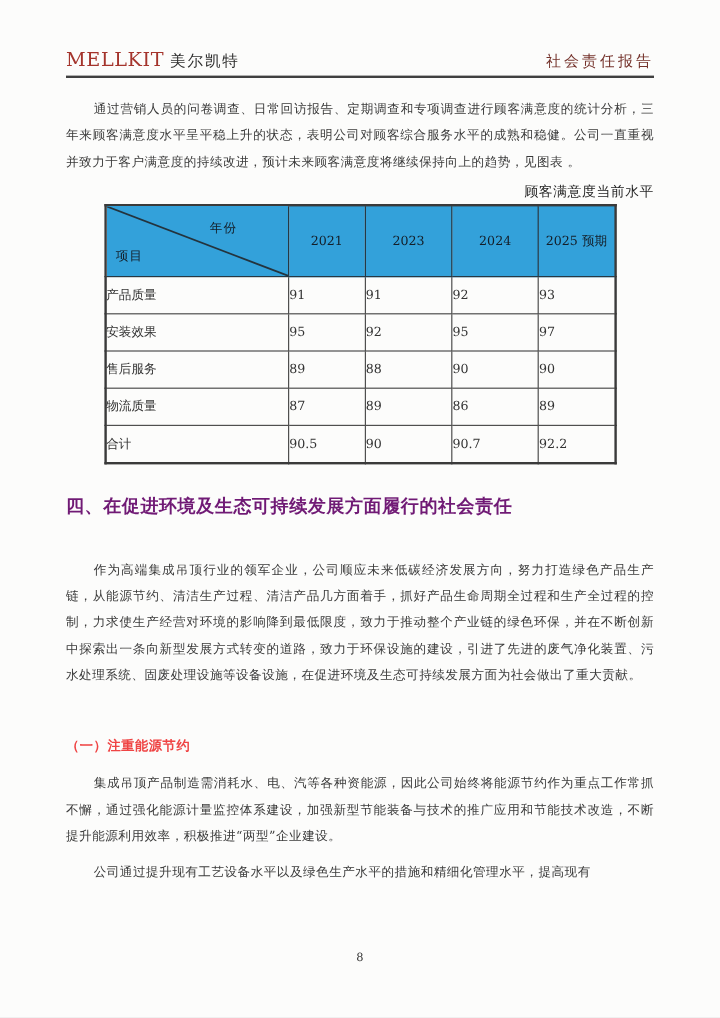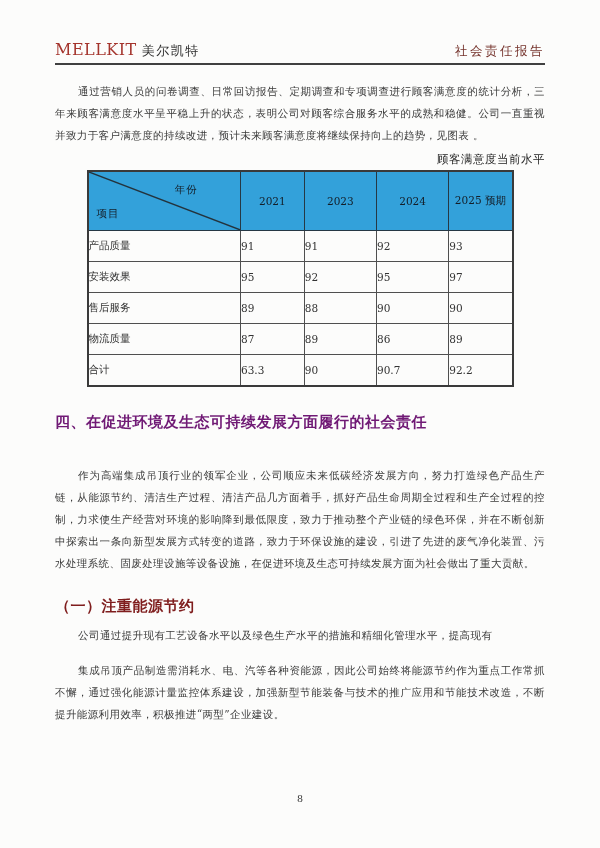--- a/index.html
+++ b/index.html
@@ -102,25 +102,25 @@
   .sec-heading {
     font-family: Liberation Serif, serif;
     font-size: 15px;
     font-weight: bold;
     color: #701a75;
     letter-spacing: 0.5px;
     margin: 26px 0 0 0;
   }
   .sub-heading {
     font-family: "DejaVu Sans", "Liberation Sans", sans-serif;
-    font-size: 15px;
+    font-size: 11px;
     font-weight: bold;
-    color: #7f1d1d;
-    letter-spacing: 0.5px;
-    margin: 23px 0 0 0;
+    color: #ef4444;
+    letter-spacing: 0.5px;
+    margin: 40px 0 0 0;
   }
   
   .page-number {
     position: absolute;
     left: 0;
     right: 0;
     bottom: 44px;
     text-align: center;
     font-size: 9.5px;
     color: #333;
@@ -189,33 +189,33 @@
       </tr>
       <tr>
         <td>物流质量</td>
         <td>87</td>
         <td>89</td>
         <td>86</td>
         <td>89</td>
       </tr>
       <tr>
         <td>合计</td>
-        <td>63.3</td>
+        <td>90.5</td>
         <td>90</td>
         <td>90.7</td>
         <td>92.2</td>
       </tr>
     </tbody>
   </table>
 
   <h2 class="sec-heading">四、在促进环境及生态可持续发展方面履行的社会责任</h2>
 
   <p class="para indent p2">作为高端集成吊顶行业的领军企业，公司顺应未来低碳经济发展方向，努力打造绿色产品生产链，从能源节约、清洁生产过程、清洁产品几方面着手，抓好产品生命周期全过程和生产全过程的控制，力求使生产经营对环境的影响降到最低限度，致力于推动整个产业链的绿色环保，并在不断创新中探索出一条向新型发展方式转变的道路，致力于环保设施的建设，引进了先进的废气净化装置、污水处理系统、固废处理设施等设备设施，在促进环境及生态可持续发展方面为社会做出了重大贡献。</p>
 
   <h3 class="sub-heading">（一）注重能源节约</h3>
 
+  <p class="para indent p3">集成吊顶产品制造需消耗水、电、汽等各种资能源，因此公司始终将能源节约作为重点工作常抓不懈，通过强化能源计量监控体系建设，加强新型节能装备与技术的推广应用和节能技术改造，不断提升能源利用效率，积极推进“两型”企业建设。</p>
+
   <p class="para indent p4">公司通过提升现有工艺设备水平以及绿色生产水平的措施和精细化管理水平，提高现有</p>
 
-  <p class="para indent p3">集成吊顶产品制造需消耗水、电、汽等各种资能源，因此公司始终将能源节约作为重点工作常抓不懈，通过强化能源计量监控体系建设，加强新型节能装备与技术的推广应用和节能技术改造，不断提升能源利用效率，积极推进“两型”企业建设。</p>
-
   <div class="page-number">8</div>
 
 </div>
 
 </body></html>

